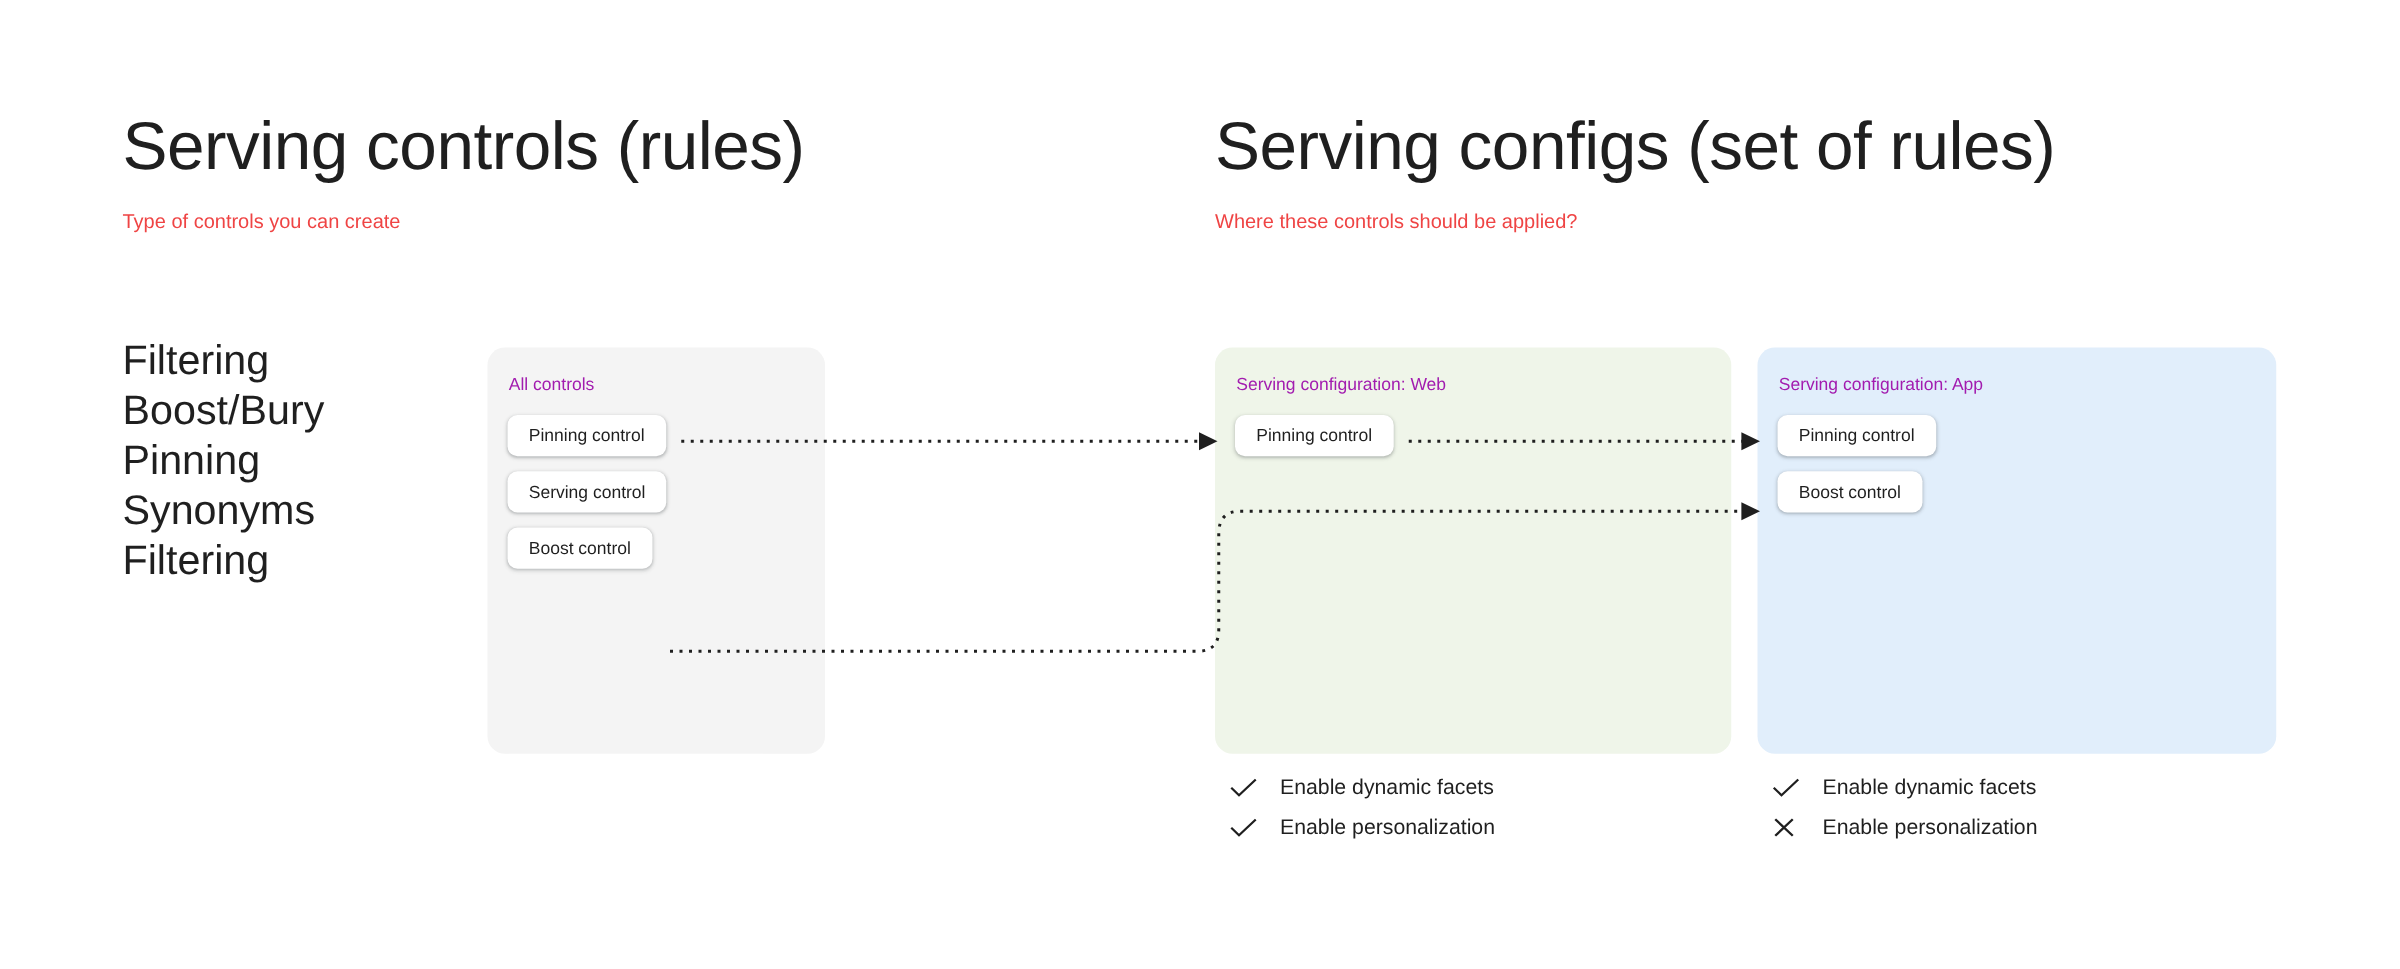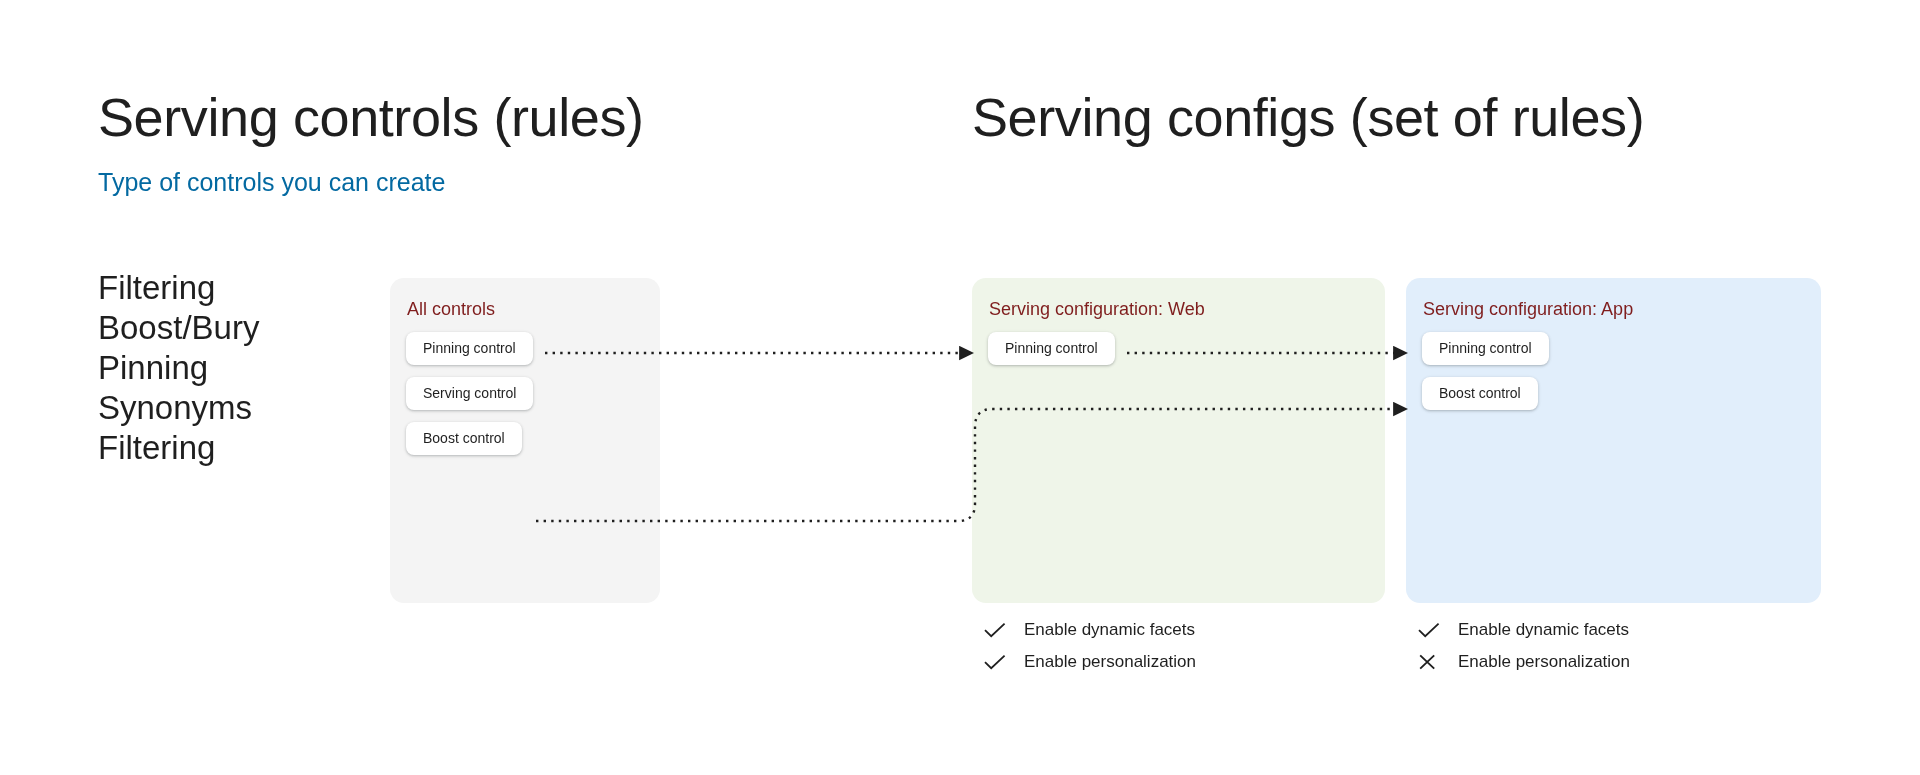--- a/index.html
+++ b/index.html
@@ -26,23 +26,23 @@
     position: absolute;
     font-size: 54px;
     font-weight: 400;
     letter-spacing: -0.4px;
     color: #1f1f1f;
     white-space: nowrap;
     line-height: 1;
   }
   .col-sub {
     position: absolute;
-    font-size: 25px;
+    font-size: 16px;
     font-weight: 400;
-    color: #0369a1;
+    color: #ef4444;
     white-space: nowrap;
     line-height: 1;
   }
 
   #left-title  { left: 98px;  top: 90px; }
   #left-sub    { left: 98px;  top: 170px; }
   #right-title { left: 972px; top: 90px; }
   #right-sub   { left: 972px; top: 170px; }
 
   
@@ -65,22 +65,22 @@
   
   .panel {
     position: absolute;
     border-radius: 14px;
     box-sizing: border-box;
   }
   .panel-title {
     position: absolute;
     top: 22px;
     left: 17px;
-    font-size: 18px;
-    color: #7f1d1d;
+    font-size: 14px;
+    color: #a21caf;
     white-space: nowrap;
     line-height: 1;
   }
   .chips {
     position: absolute;
     top: 54px;
     left: 16px;
     right: 16px;
   }
 
@@ -151,20 +151,21 @@
 </style>
 </head>
 <body>
 
 <div id="canvas">
 
   <div class="col-title" id="left-title">Serving controls (rules)</div>
   <div class="col-sub" id="left-sub">Type of controls you can create</div>
 
   <div class="col-title" id="right-title">Serving configs (set of rules)</div>
+  <div class="col-sub" id="right-sub">Where these controls should be applied?</div>
 
   <ul id="control-types">
     <li>Filtering</li>
     <li>Boost/Bury</li>
     <li>Pinning</li>
     <li>Synonyms</li>
     <li>Filtering</li>
   </ul>
 
   <div class="panel" id="panel-all">

